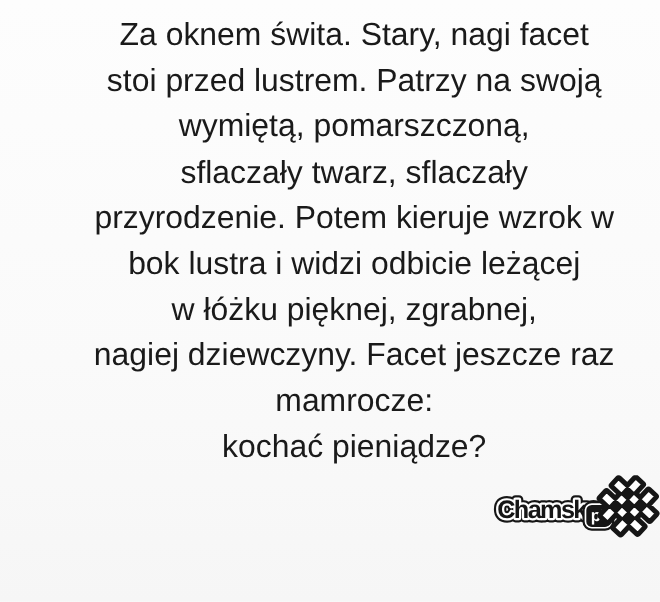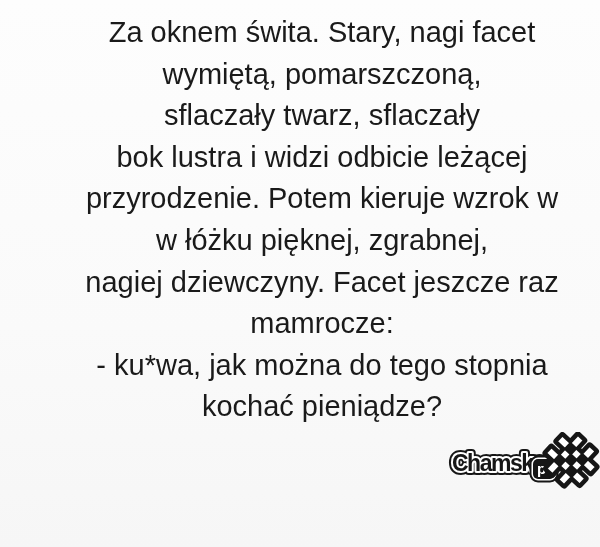--- a/index.html
+++ b/index.html
@@ -55,28 +55,28 @@
   .hash-bars { fill: #ffffff; stroke: #161616; stroke-width: 2; }
   .hash-checker { fill: #161616; }
 </style>
 </head>
 <body>
 
 <div class="meme-card">
 
   <div class="joke-text">
     <div class="joke-line">Za oknem świta. Stary, nagi facet</div>
+    <div class="joke-line">stoi przed lustrem. Patrzy na swoją</div>
     <div class="joke-line">wymiętą, pomarszczoną,</div>
     <div class="joke-line">sflaczały twarz, sflaczały</div>
+    <div class="joke-line">przyrodzenie. Potem kieruje wzrok w</div>
     <div class="joke-line">bok lustra i widzi odbicie leżącej</div>
-    <div class="joke-line">przyrodzenie. Potem kieruje wzrok w</div>
     <div class="joke-line">w łóżku pięknej, zgrabnej,</div>
     <div class="joke-line">nagiej dziewczyny. Facet jeszcze raz</div>
     <div class="joke-line">mamrocze:</div>
-    <div class="joke-line">- ku*wa, jak można do tego stopnia</div>
     <div class="joke-line">kochać pieniądze?</div>
   </div>
 
   <div class="watermark">
     <svg width="152" height="64" viewBox="0 0 152 64">
 
       <g>
         <text class="logo-text logo-stroke-outer" x="4" y="39">Chamsko</text>
         <text class="logo-text logo-stroke-inner" x="4" y="39">Chamsko</text>
         <text class="logo-text logo-fill" x="4" y="39">Chamsko</text>

